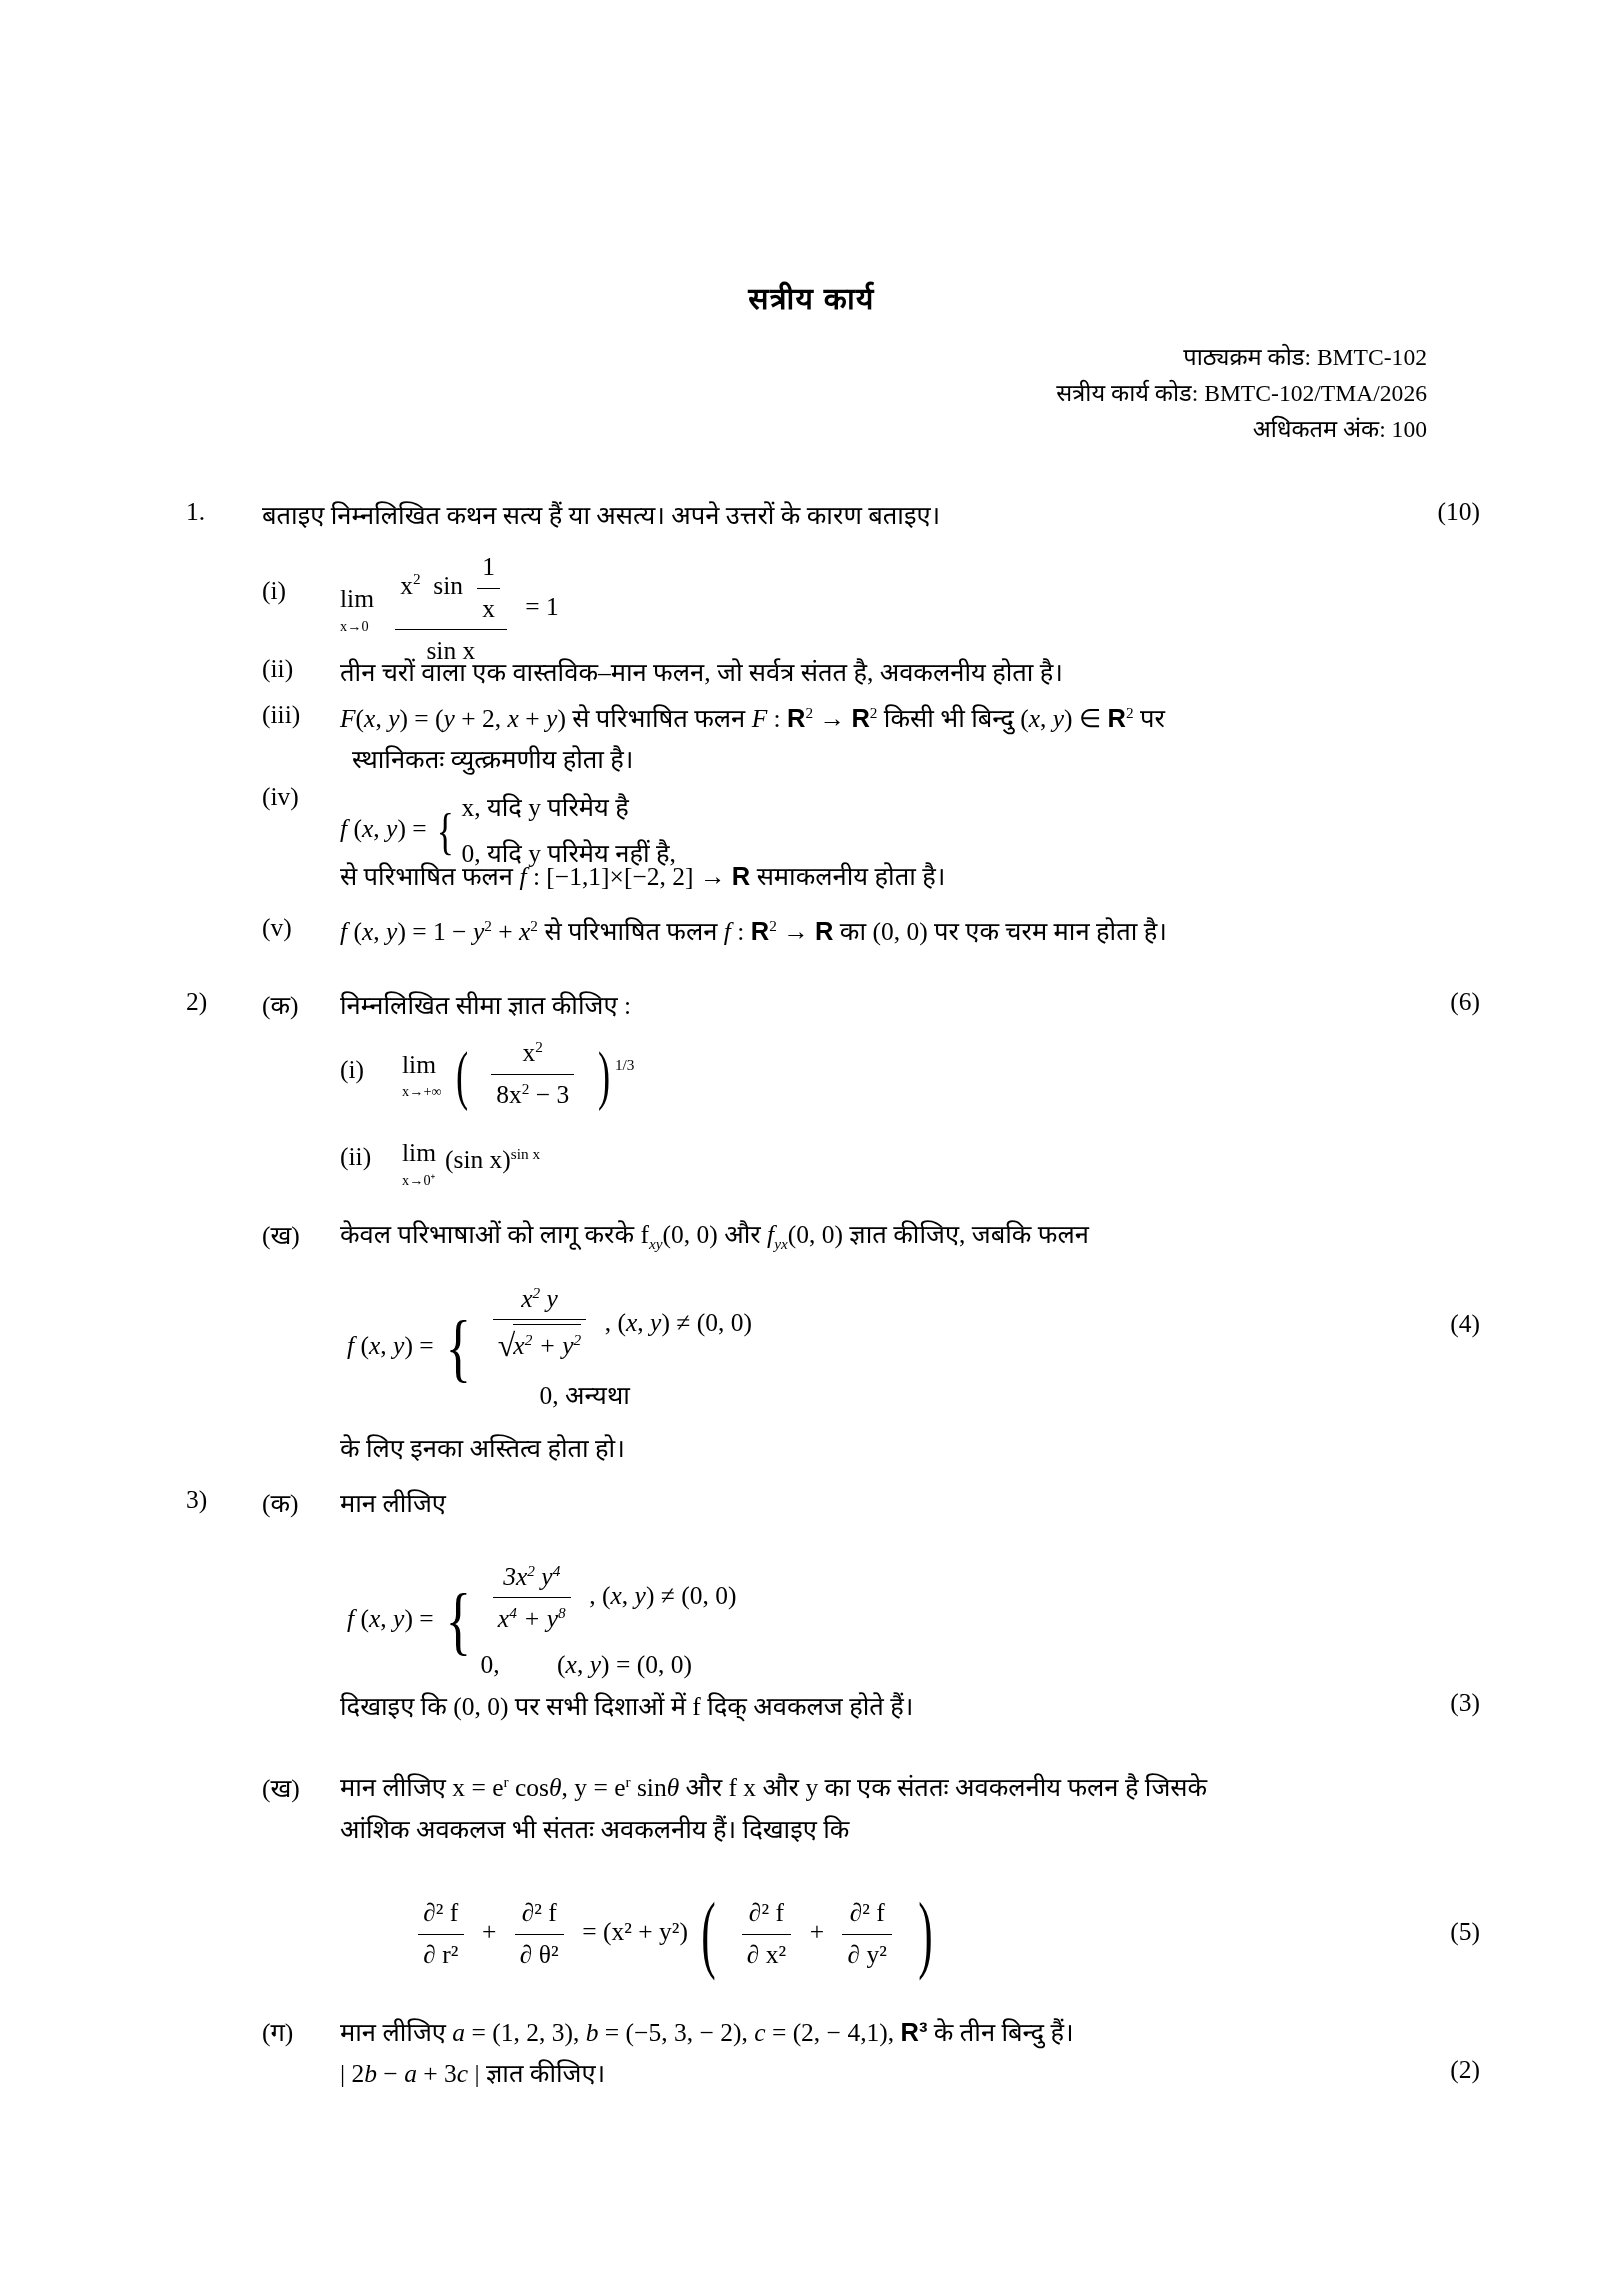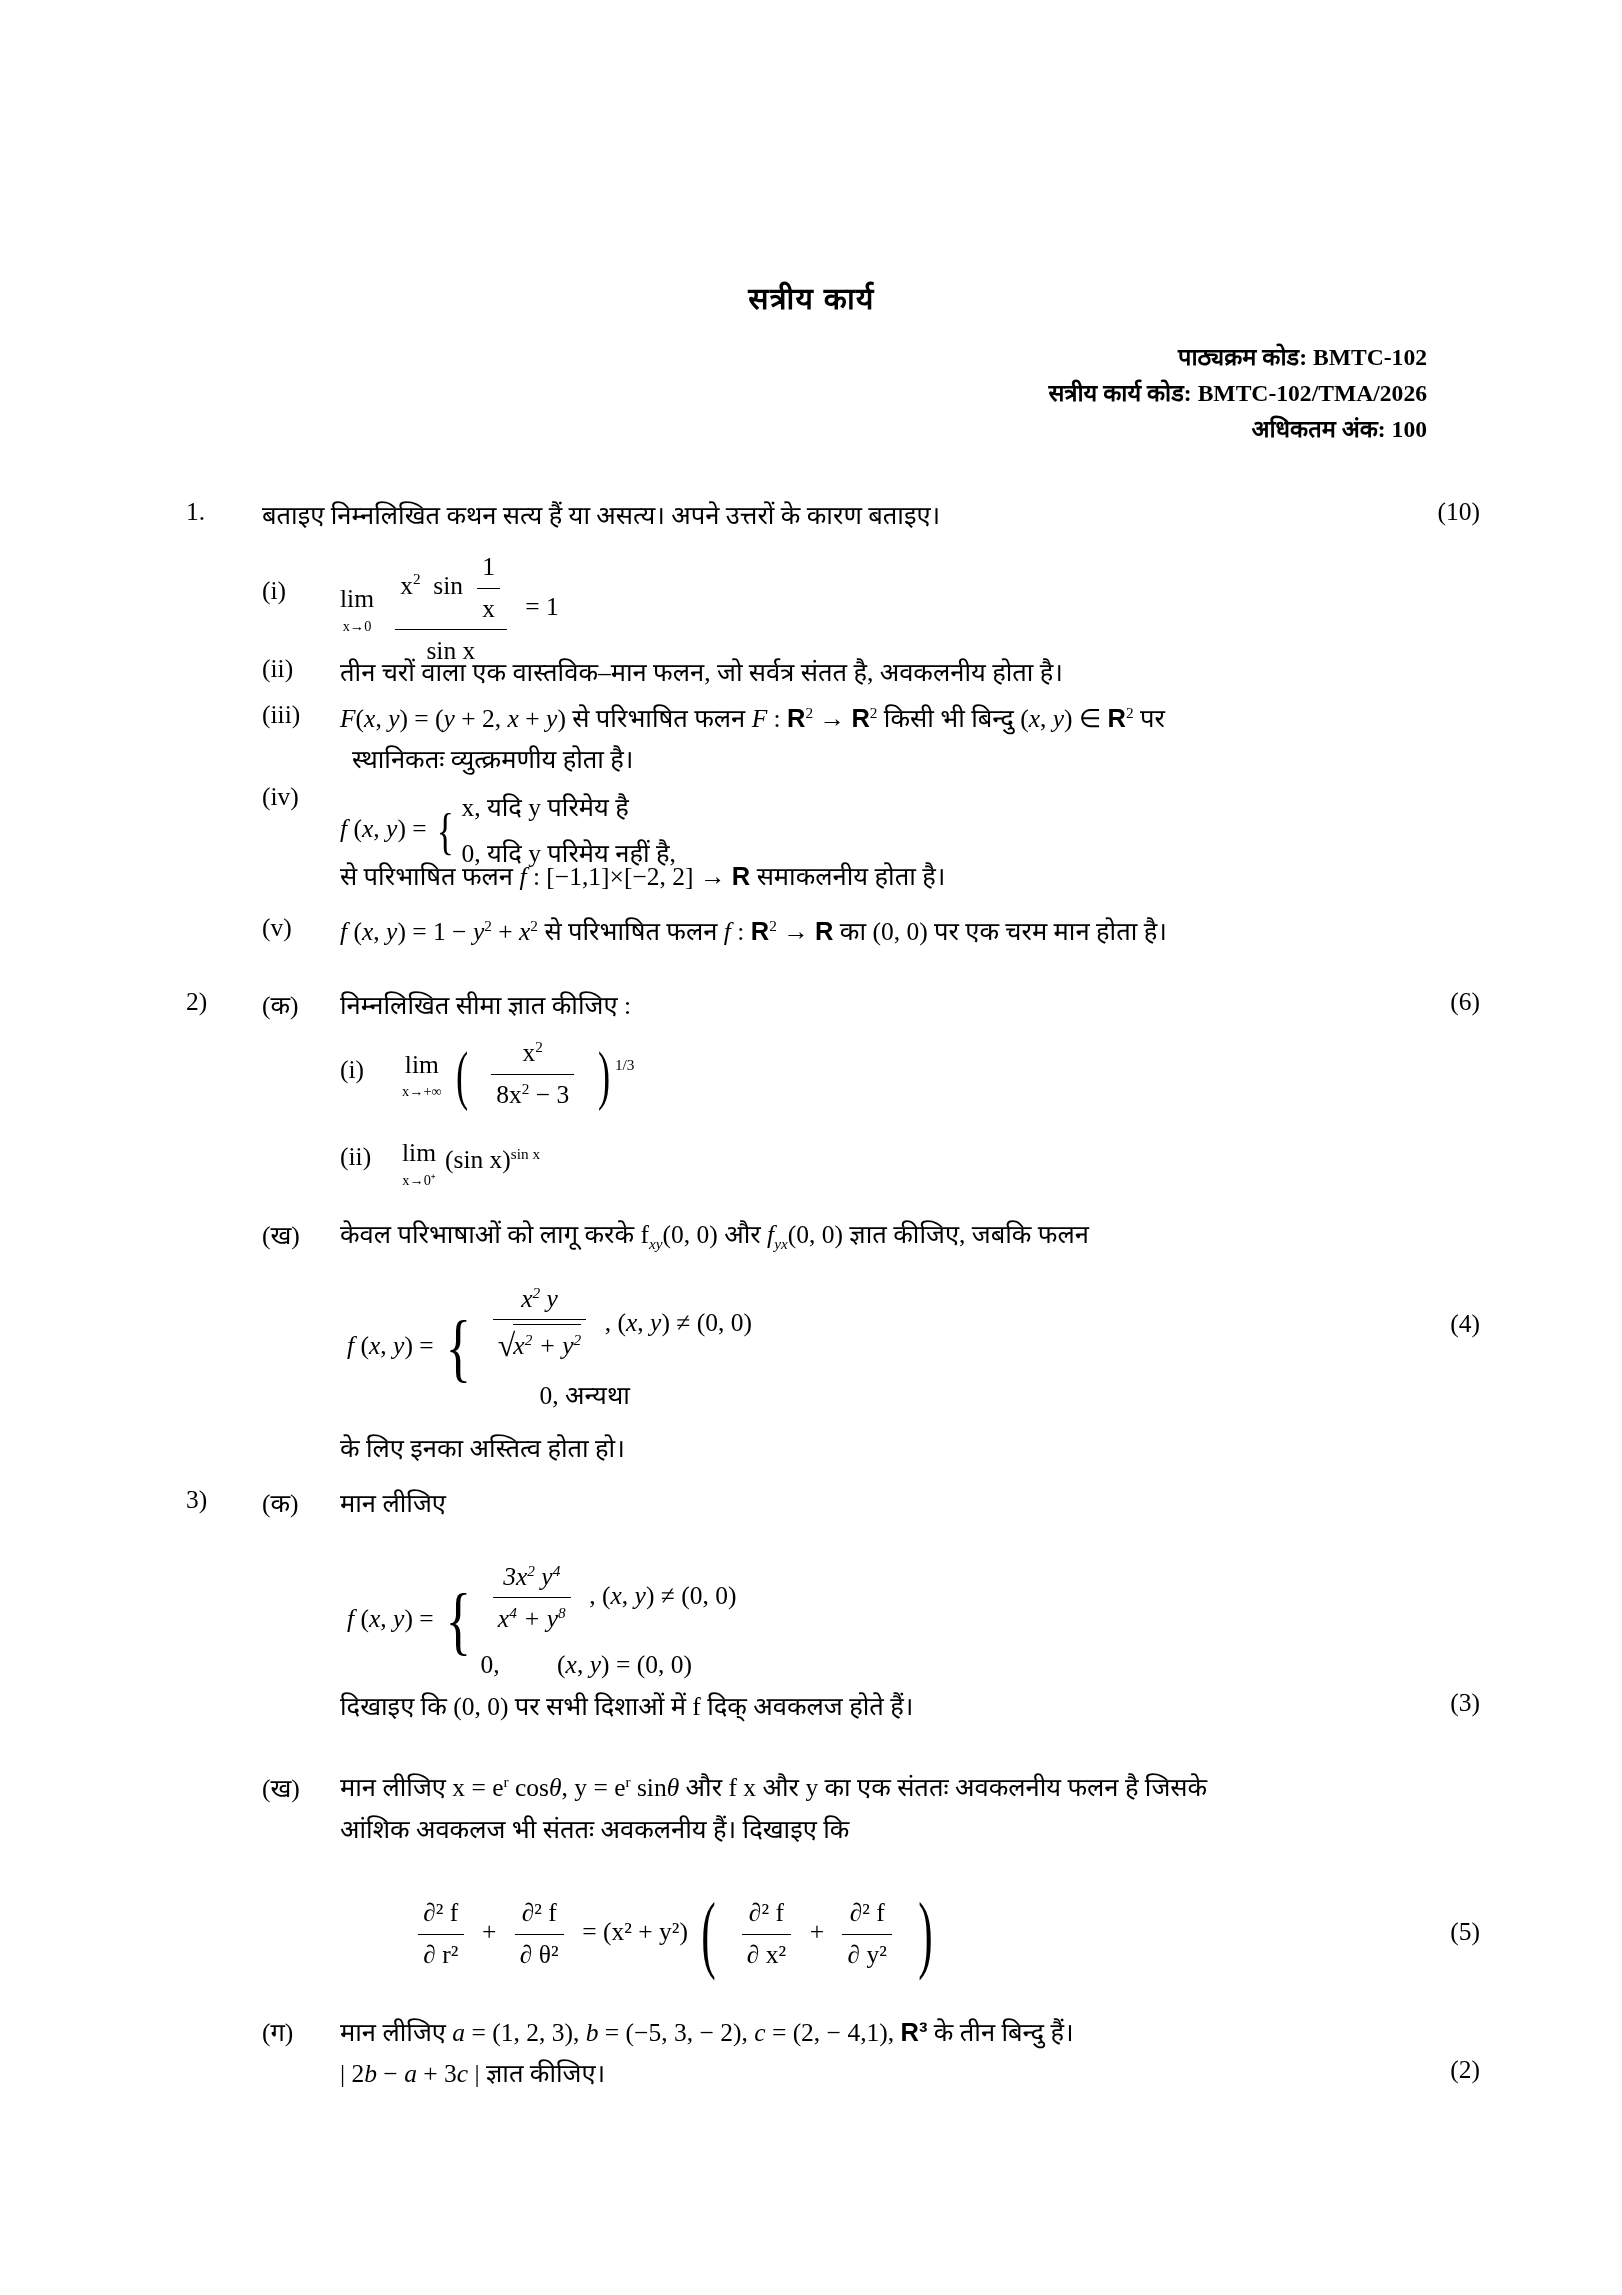--- a/index.html
+++ b/index.html
@@ -19,21 +19,21 @@
     text-align:center;
     font-family:"Liberation Sans", sans-serif;
     font-weight:700;
     font-size:30px;
     letter-spacing:1.3px;
   }
   .meta-block {
     position:absolute; top:340px; right:196px;
     text-align:right;
     font-family:"Liberation Serif", serif;
-    font-weight:700;
+    font-weight:400;
     font-size:23.6px;
     line-height:1.52;
   }
   .meta-block div { white-space:nowrap; }
   .num  { position:absolute; font-size:25.5px; }
   .sub  { position:absolute; font-size:25.5px; }
   .txt  { position:absolute; font-size:25.5px; line-height:1.5; }
   .marks{ position:absolute; font-size:25.5px; right:143px; text-align:right; }
 
   
@@ -42,21 +42,21 @@
   .bb { font-family:"Liberation Sans", sans-serif; font-weight:700; font-style:normal; }
   sup.sm { font-size:0.60em; vertical-align:super; line-height:0; }
   sub.sm { font-size:0.60em; vertical-align:sub;  line-height:0; font-style:italic;}
 
   
   .frac { display:inline-block; vertical-align:middle; text-align:center; margin:0 12px; }
   .frac .n { display:block; padding:0 5.2px 1.3px; border-bottom:1.3px solid #000; white-space:nowrap;}
   .frac .d { display:block; padding:1.3px 5.2px 0; white-space:nowrap;}
 
   
-  .lim { display:inline-block; vertical-align:middle; text-align:center; margin-right:2.6px;}
+  .lim { display:inline-block; vertical-align:middle; margin-right:2.6px;}
   .lim .op { display:block; font-size:1.0em; font-style:normal; }
   .lim .un { display:block; font-size:0.56em; font-style:normal; margin-top:-2.6px;}
 
   
   .pw { display:inline-flex; align-items:center; vertical-align:middle; }
   .pw .brace {
     font-size:2.0em; line-height:0.8; font-weight:300;
     transform:scaleX(0.7); display:inline-block; margin-right:3.9px;
     font-family:"Liberation Serif", serif;
   }

